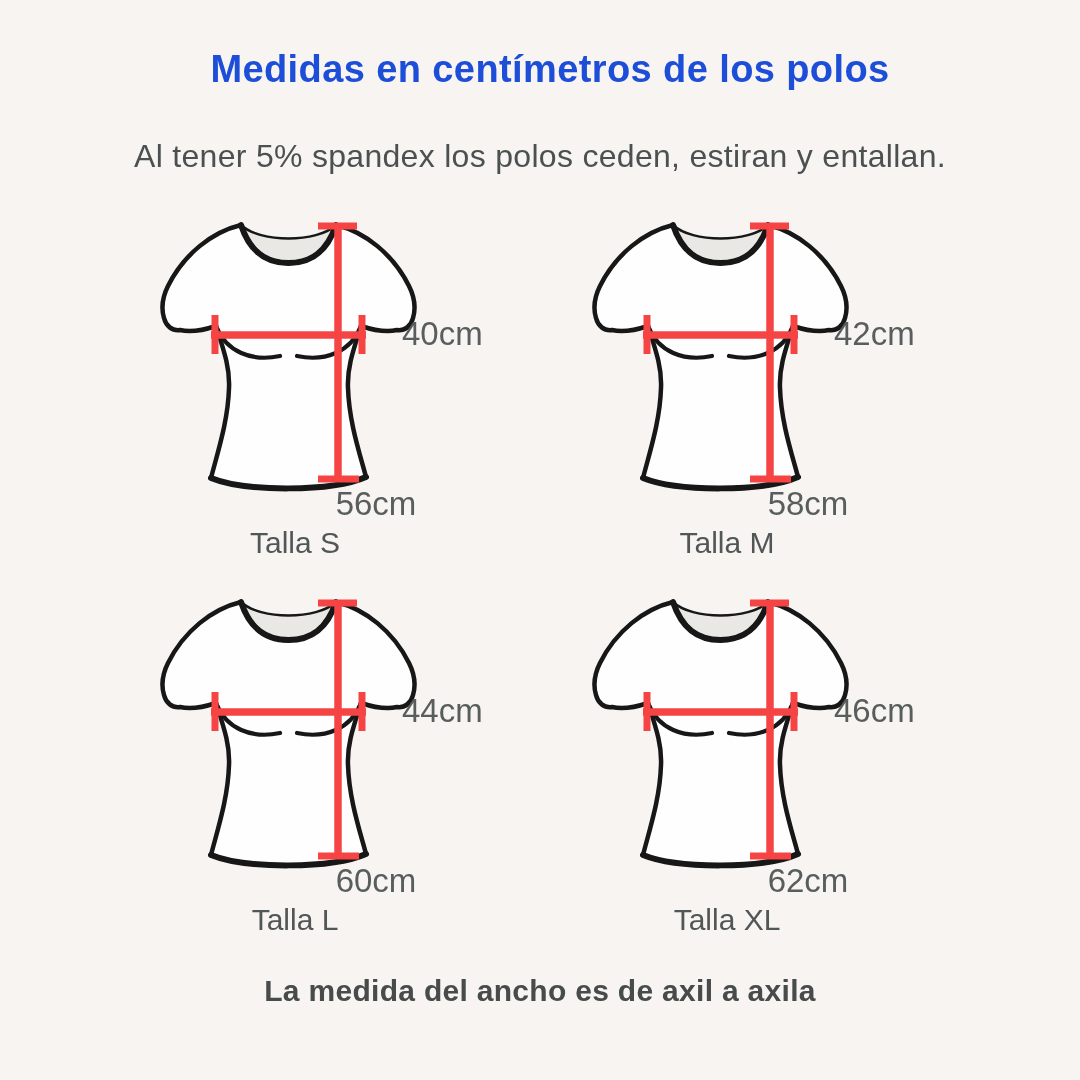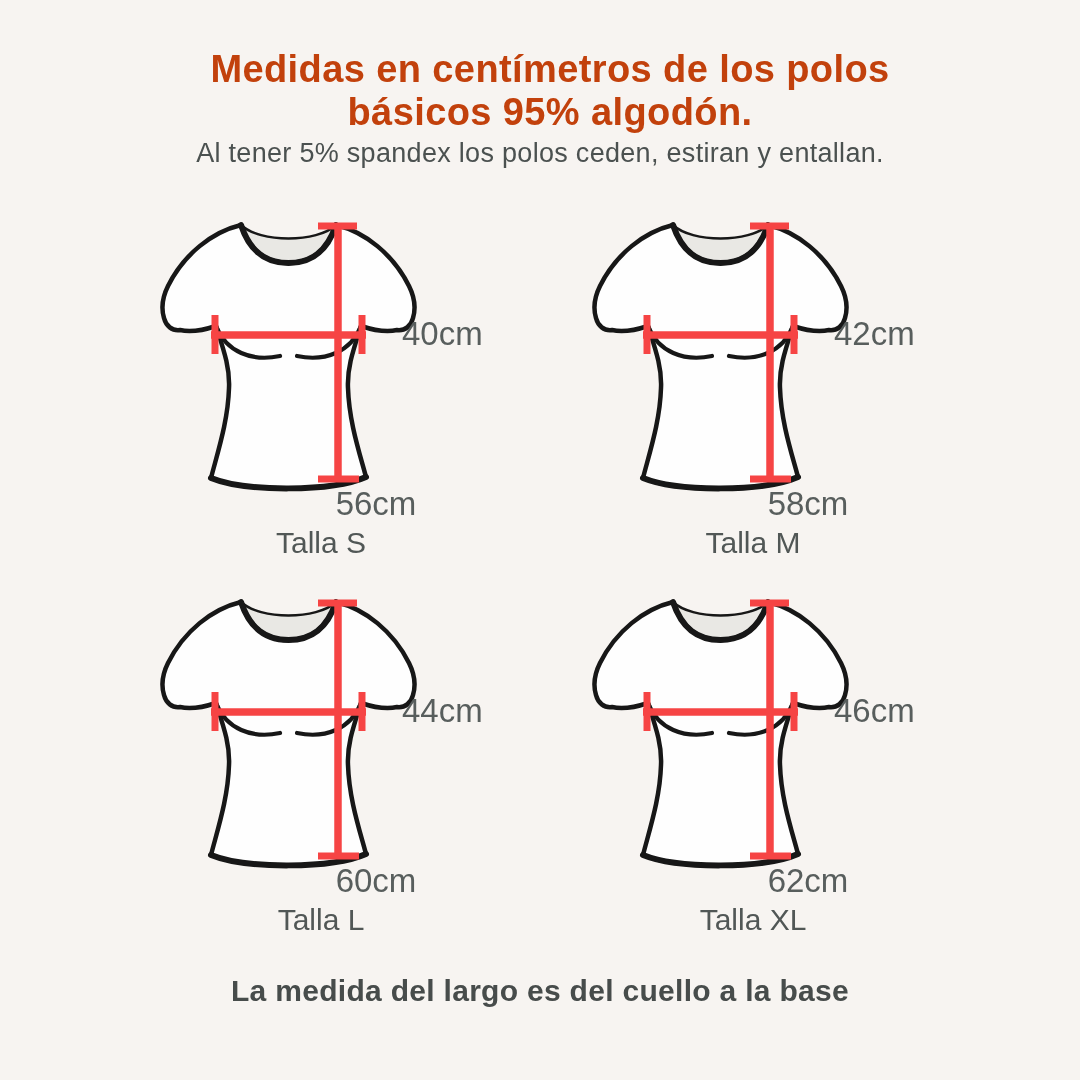--- a/index.html
+++ b/index.html
@@ -7,37 +7,37 @@
   body {
     position:relative;
     background:#f7f4f1;
     font-family:"Liberation Sans", sans-serif;
     color:#474c4b;
     overflow:hidden;
   }
   .title {
     position:absolute; top:48px; left:0; width:1080px;
     text-align:center; font-size:38px; font-weight:bold;
-    line-height:43px; color:#c2410c; letter-spacing:0.4px;padding-left:20px;
+    line-height:43px; color:#1d4ed8; letter-spacing:0.4px;padding-left:20px;
   }
   .subtitle {
     position:absolute; top:138px; left:0; width:1080px;
-    text-align:center; font-size:27px; font-weight:normal;
+    text-align:center; font-size:32px; font-weight:normal;
     color:#4b5150; letter-spacing:0.3px;
   }
   .fig { position:absolute; width:256px; height:276px; }
   .fig svg { position:absolute; left:0; top:0; overflow:visible; display:block; }
   .mlabel {
     position:absolute; font-size:33px; color:#585e5d; white-space:nowrap;
   }
   .wl { left:242px; top:99px; }
   .ll { left:204px; top:269px; transform:translateX(-50%);margin-left:12px; }
   .sl {
     position:absolute; left:135px; top:310px; transform:translateX(-50%);
-    font-size:30px; color:#515756; white-space:nowrap;margin-left:26px;
+    font-size:30px; color:#515756; white-space:nowrap;
   }
   .footer {
     position:absolute; top:972px; left:0; width:1080px;
     text-align:center; font-size:30px; font-weight:bold;
     line-height:37px; color:#474c4b; letter-spacing:0.3px;
   }
   
   .tee-body { fill:#fefefe; stroke:#171717; stroke-width:4.5; stroke-linejoin:round; stroke-linecap:round; }
   .tee-collar { fill:#e9e8e4; stroke:none; }
   .tee-thin { fill:none; stroke:#171717; stroke-width:2.5; stroke-linecap:round; }
@@ -85,21 +85,20 @@
 
       <line class="red-line" x1="178" y1="8" x2="178" y2="263"></line>
       <line class="red-cap" x1="158" y1="10" x2="197" y2="10"></line>
       <line class="red-cap" x1="158" y1="263" x2="199" y2="263"></line>
     </g>
   </defs>
 </svg>
 
 <div class="title">
   <div>Medidas en centímetros de los polos</div>
-  <div>básicos 95% algodón.</div>
 </div>
 <div class="subtitle">Al tener 5% spandex los polos ceden, estiran y entallan.</div>
 
 <figure class="fig" style="left:160px; top:216px;">
   <svg viewBox="0 0 256 276" width="256" height="276">
     <use href="#tee-shape"></use>
   </svg>
   <div class="mlabel wl">40cm</div>
   <div class="mlabel ll">56cm</div>
   <figcaption class="sl">Talla S</figcaption>
@@ -126,14 +125,14 @@
 <figure class="fig" style="left:592px; top:593px;">
   <svg viewBox="0 0 256 276" width="256" height="276">
     <use href="#tee-shape"></use>
   </svg>
   <div class="mlabel wl">46cm</div>
   <div class="mlabel ll">62cm</div>
   <figcaption class="sl">Talla XL</figcaption>
 </figure>
 
 <div class="footer">
-  <div>La medida del largo es del cuello a la base</div>
+  <div>La medida del ancho es de axil a axila</div>
 </div>
 
 </body></html>

